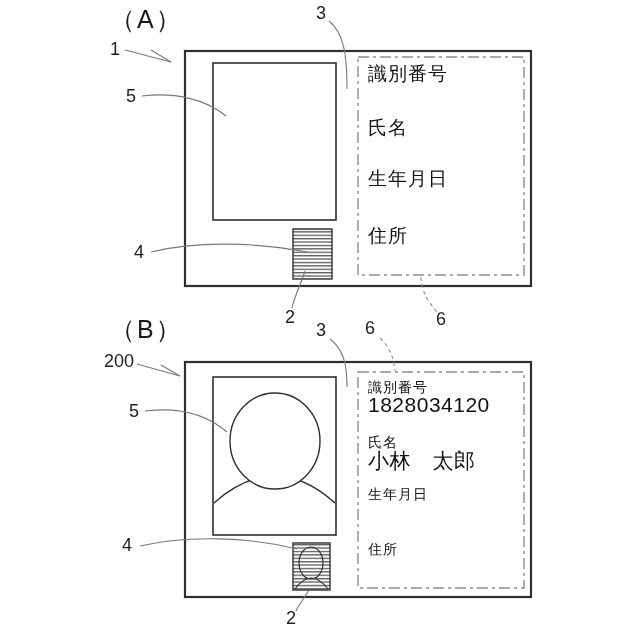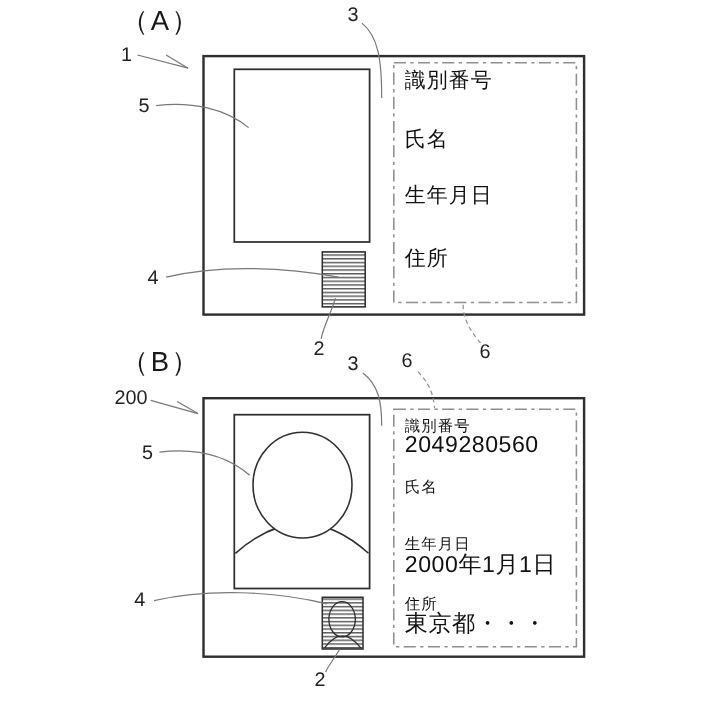--- a/index.html
+++ b/index.html
@@ -74,23 +74,22 @@
 
   <div class="txt fig-label" style="left:110px;top:316px;">（B）</div>
   <div class="txt ref" style="left:104px;top:352px;">200</div>
   <div class="txt ref" style="left:129px;top:402px;">5</div>
   <div class="txt ref" style="left:122px;top:536px;">4</div>
   <div class="txt ref" style="left:286px;top:609px;">2</div>
   <div class="txt ref" style="left:316px;top:321px;">3</div>
   <div class="txt ref" style="left:365px;top:319px;">6</div>
 
   <div class="txt field-b-label" style="left:368px;top:380px;">識別番号</div>
-  <div class="txt field-b-value" style="left:368px;top:394px;">2049280560</div>
+  <div class="txt field-b-value" style="left:368px;top:394px;">1828034120</div>
 
   <div class="txt field-b-label" style="left:368px;top:435px;">氏名</div>
+  <div class="txt field-b-value" style="left:368px;top:450px;">小林　太郎</div>
 
   <div class="txt field-b-label" style="left:368px;top:487px;">生年月日</div>
-  <div class="txt field-b-value" style="left:368px;top:503px;">2000年1月1日</div>
 
   <div class="txt field-b-label" style="left:368px;top:542px;">住所</div>
-  <div class="txt field-b-value" style="left:368px;top:557px;">東京都・・・</div>
 
 </div>
 
 </body></html>

